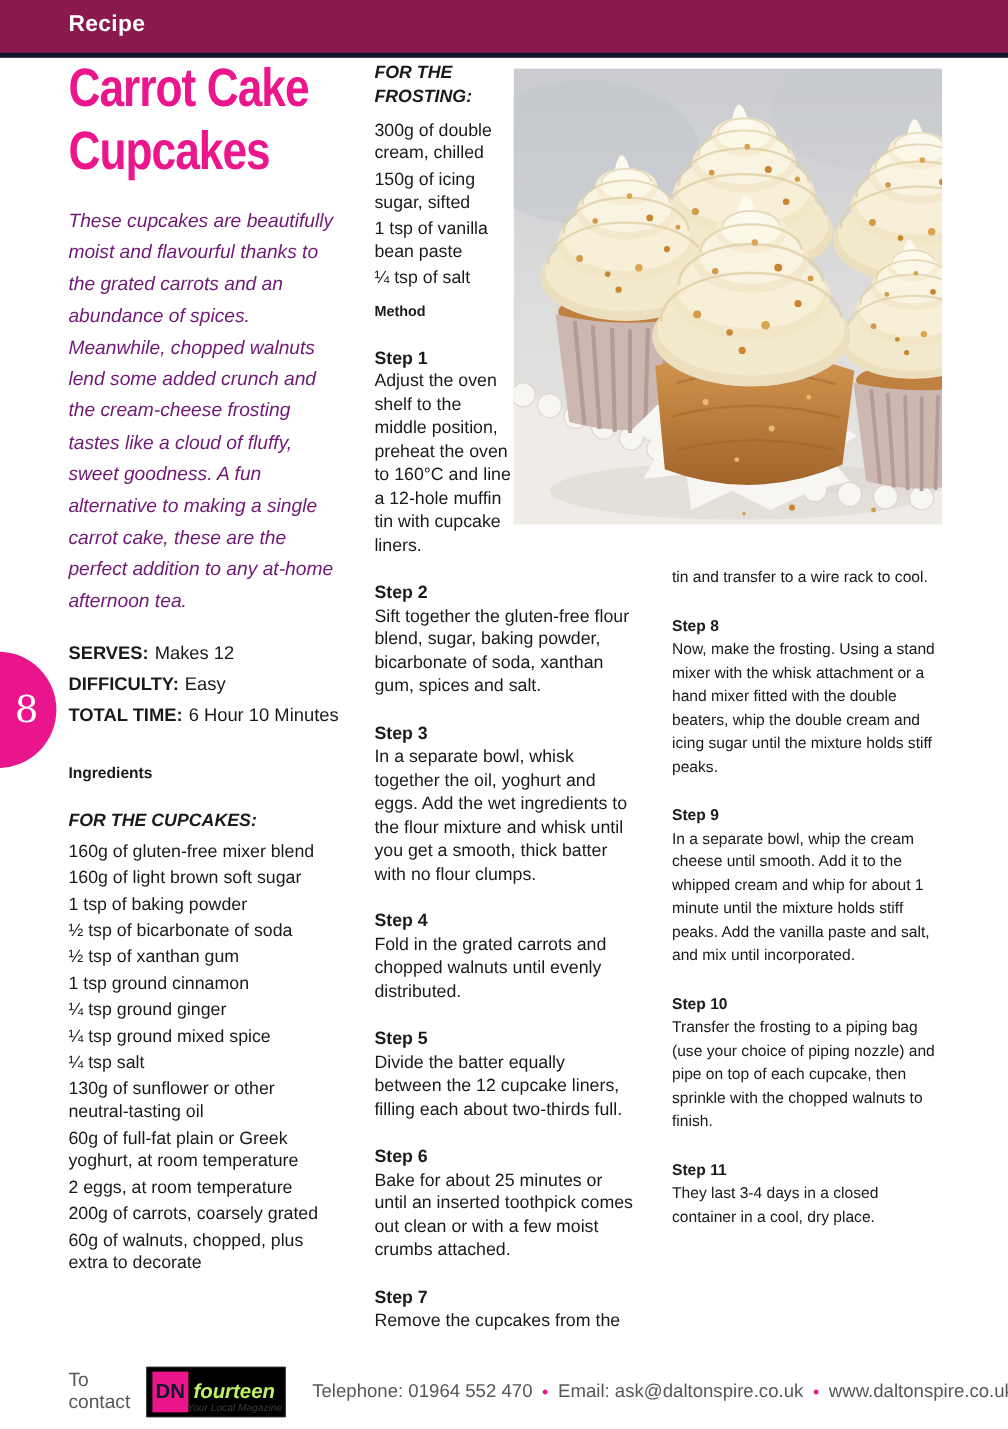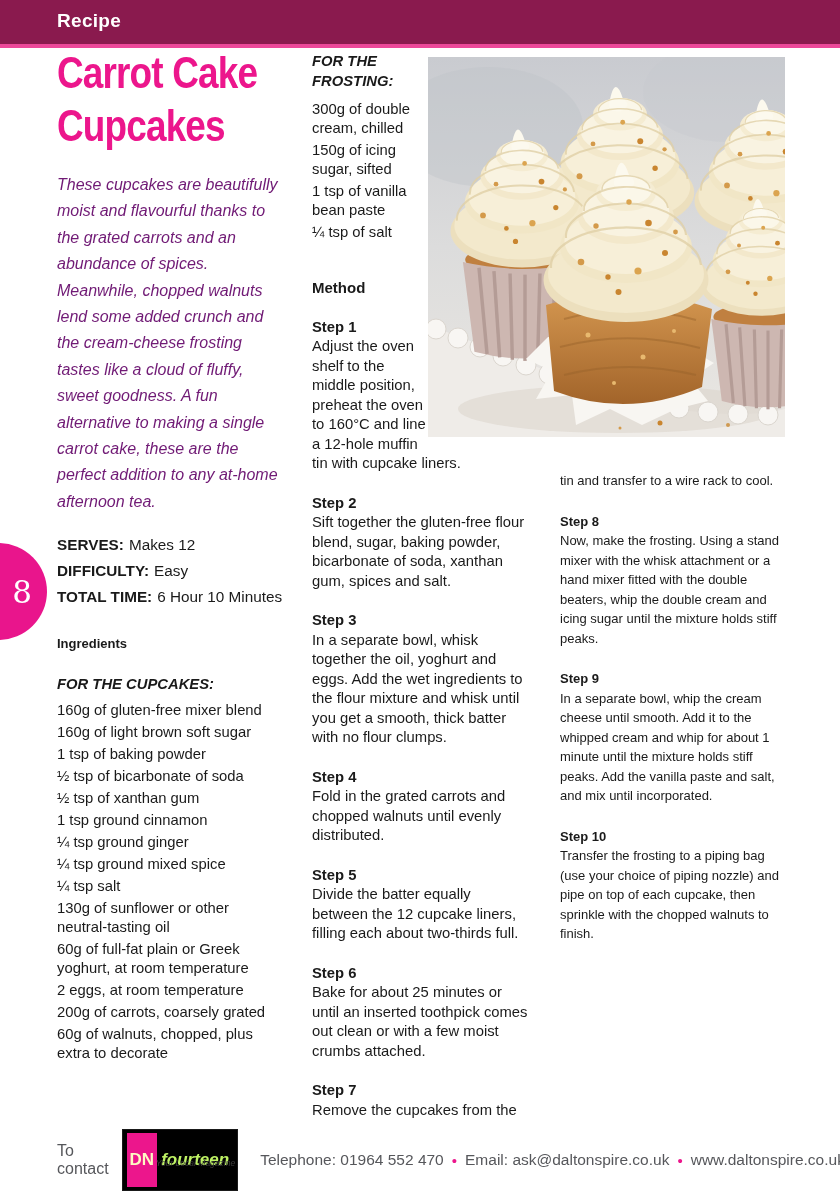--- a/index.html
+++ b/index.html
@@ -1,21 +1,21 @@
 <!DOCTYPE html>
 <html><head>
 <meta charset="utf-8">
 <style>
   html,body{margin:0;padding:0;background:#fff;}
   .page{position:relative;width:840px;height:1191px;background:#ffffff;overflow:hidden;
         font-family:"Liberation Sans",sans-serif;color:#1a1a1a;}
 
   
   .header-bar{position:absolute;left:0;top:0;width:840px;height:44px;background:#8A1A4E;
-              border-bottom:4px solid #ec4899;box-sizing:content-box;}
+              border-bottom:4px solid #0f172a;box-sizing:content-box;}
   .header-label{position:absolute;left:57px;top:10px;color:#fff;font-weight:bold;font-size:19px;letter-spacing:.3px;}
 
   
   .col-left{position:absolute;left:57px;top:46px;width:226px;}
   .title{color:#EC168C;font-weight:bold;font-size:45px;line-height:53px;letter-spacing:-1px;
          transform:scaleX(.82);transform-origin:left top;margin:0;white-space:nowrap;}
   .intro{font-style:italic;font-size:16px;line-height:26.4px;margin-top:20px;color:#701a75;}
   .meta{margin-top:17px;font-size:15.3px;line-height:26px;}
   .meta b{margin-right:5px;}
   .h-bold{font-size:13px;font-weight:bold;margin-top:26px;}
@@ -25,39 +25,39 @@
 
   
   .page-circle{position:absolute;left:-50px;top:543px;width:97px;height:97px;border-radius:50%;
                background:#E9158C;color:#fff;font-family:"DejaVu Serif",serif;font-size:31px;
                display:flex;align-items:center;justify-content:flex-end;padding-right:15px;box-sizing:border-box;}
 
   
   .col-mid{position:absolute;left:312px;top:52px;width:218px;font-size:14.8px;line-height:19.5px;}
   .img-spacer{float:right;width:100px;height:385px;}
   .col-mid .subhead{margin-top:0;}
-  .h-method{font-size:15px;font-weight:bold;margin-top:36px;}
+  .h-method{font-size:12px;font-weight:bold;margin-top:8px;}
   .step{margin-top:20px;}
   .step-label{font-weight:bold;display:block;}
 
   
   .col-right{position:absolute;left:560px;top:455px;width:228px;font-size:13px;line-height:19.5px;margin-top:16px;}
   .col-right .step{margin-top:21px;}
 
   
   .photo{position:absolute;left:428px;top:57px;width:357px;height:380px;}
   .photo svg{display:block;}
 
   
   .footer{position:absolute;left:57px;top:1139px;width:730px;height:42px;display:flex;align-items:center;
           color:#56575B;font-size:15.5px;}
   .contact-label{font-size:16px;}
   .logo{margin-left:13px;position:relative;}
   .logo-box{display:flex;background:#000;padding:3px 4px;align-items:center;border:1px solid #1a1a1a;}
-  .logo-dn{background:#EC168C;color:#fef9c3;font-weight:bold;font-size:17px;line-height:20px;padding:17px 3px;}
+  .logo-dn{background:#EC168C;color:#0f172a;font-weight:bold;font-size:17px;line-height:20px;padding:7px 3px;}
   .logo-fourteen{color:#bef264;font-style:italic;font-weight:bold;font-size:17px;padding:0 4px;white-space:nowrap;}
   .logo-tagline{position:absolute;right:3px;top:29px;font-size:8.5px;font-style:italic;color:#3c3c3c;white-space:nowrap;}
   .footer-contacts{margin-left:22px;display:flex;align-items:center;white-space:nowrap;}
   .dot{color:#EC168C;margin:0 8px;font-size:15px;}
 </style>
 </head>
 <body>
 
 <div class="page">
 
@@ -153,20 +153,24 @@
       <span class="step-label">Step 8</span>
       <span>Now, make the frosting. Using a stand mixer with the whisk attachment or a hand mixer fitted with the double beaters, whip the double cream and icing sugar until the mixture holds stiff peaks.</span>
     </div>
     <div class="step">
       <span class="step-label">Step 9</span>
       <span>In a separate bowl, whip the cream cheese until smooth. Add it to the whipped cream and whip for about 1 minute until the mixture holds stiff peaks. Add the vanilla paste and salt, and mix until incorporated.</span>
     </div>
     <div class="step">
       <span class="step-label">Step 10</span>
       <span>Transfer the frosting to a piping bag (use your choice of piping nozzle) and pipe on top of each cupcake, then sprinkle with the chopped walnuts to finish.</span>
+    </div>
+    <div class="step">
+      <span class="step-label">Step 11</span>
+      <span>They last 3-4 days in a closed container in a cool, dry place.</span>
     </div>
   </div>
 
   <div class="photo">
     <svg width="357" height="380" viewBox="0 0 357 380" xmlns="http://www.w3.org/2000/svg">
       <defs>
         <linearGradient id="bg" x1="0" y1="0" x2="0" y2="1">
           <stop offset="0" stop-color="#c9cbd0"></stop>
             <stop offset="0.5" stop-color="#dcdcdc"></stop>
             <stop offset="1" stop-color="#eae7e2"></stop>

